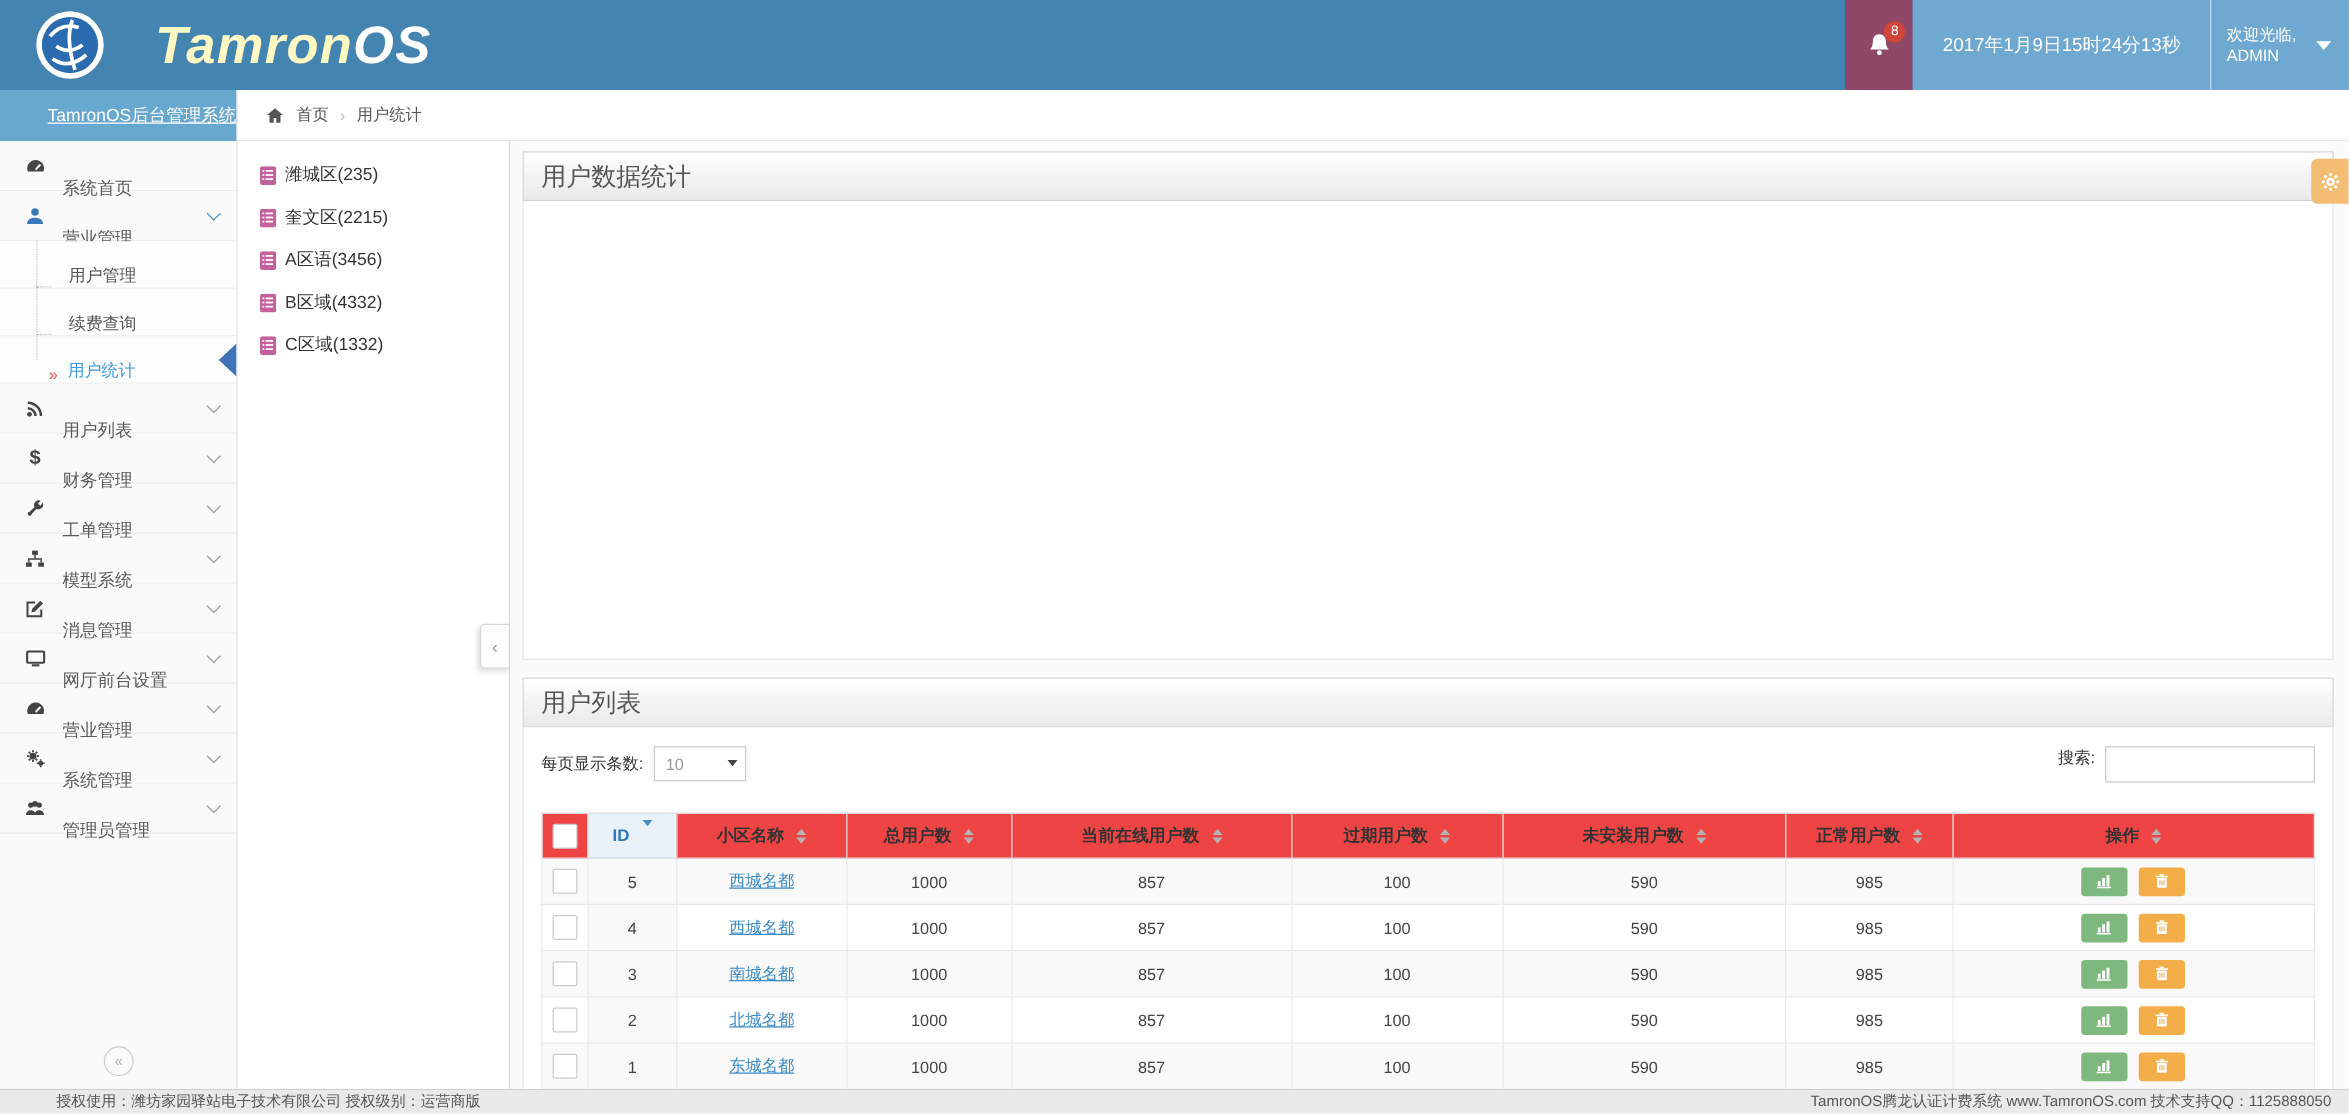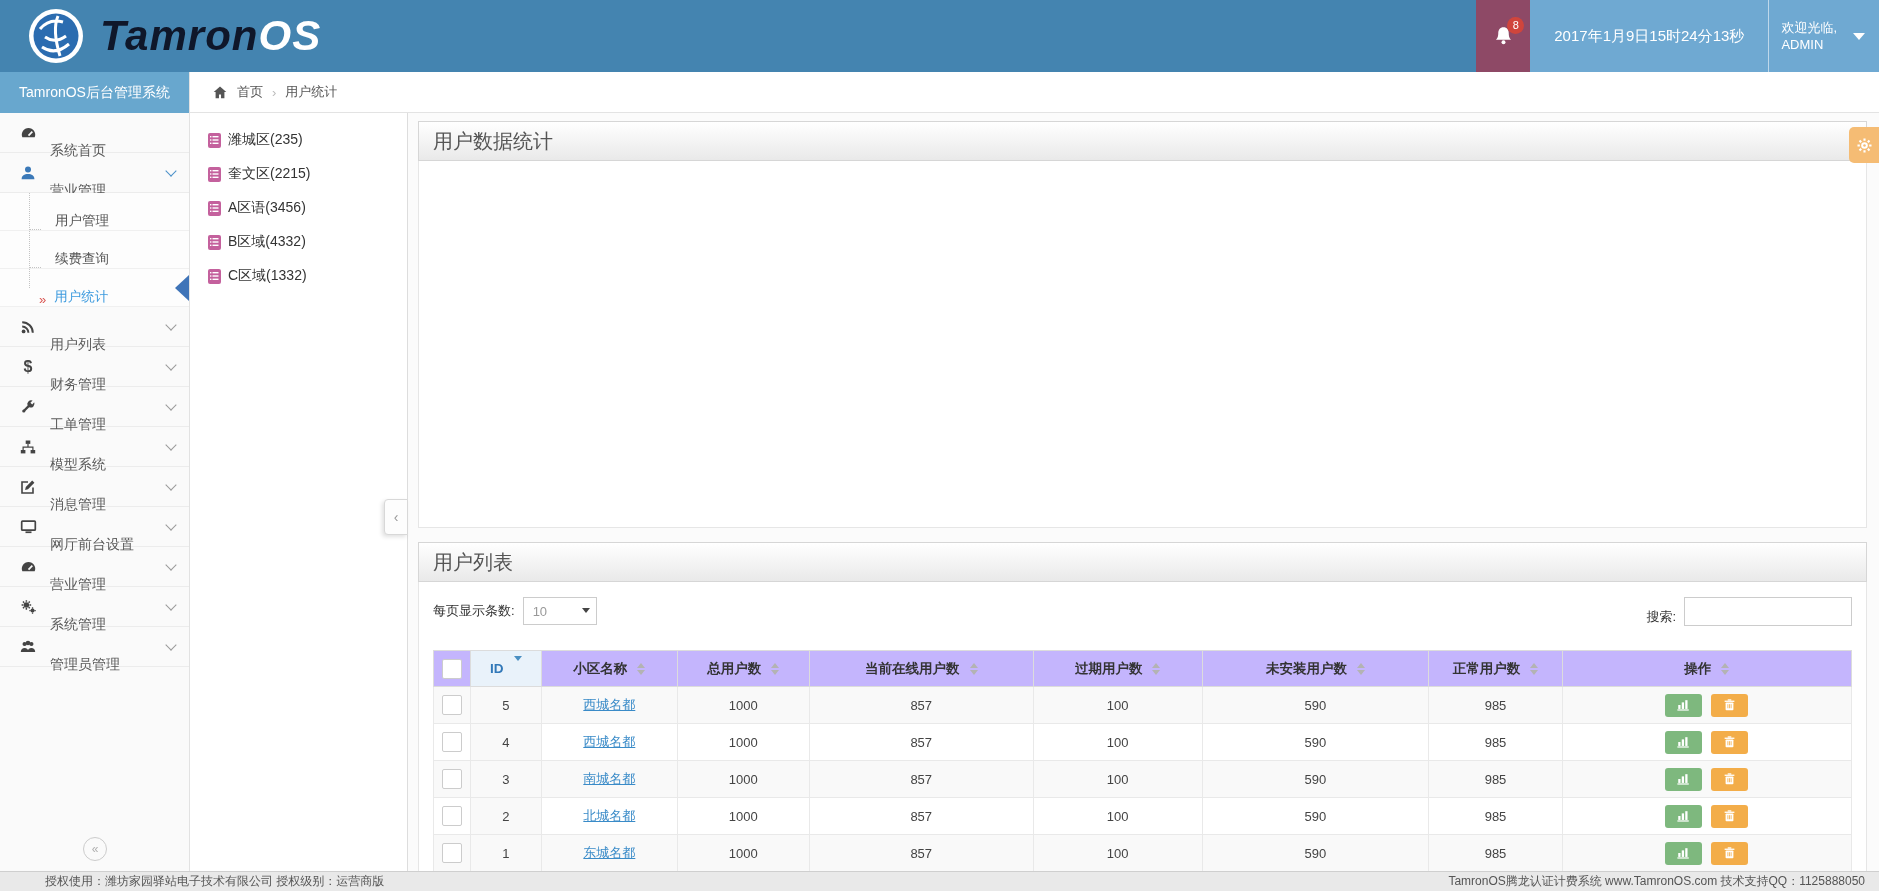--- a/index.html
+++ b/index.html
@@ -5,39 +5,39 @@
   * { margin:0; padding:0; box-sizing:border-box; }
   html,body { width:1879px; height:891px; overflow:hidden; }
   body { font-family:"Liberation Sans","DejaVu Sans",sans-serif; background:#fff; }
   .app { position:relative; width:1879px; height:891px; overflow:hidden; }
 
   
   .top-header { height:72px; background:#4484b0; display:flex; align-items:stretch; justify-content:space-between; }
   .logo-area { display:flex; align-items:center; padding-left:28px; }
   .logo-globe { width:56px; height:56px; margin-right:16px; }
   .wordmark { font-size:42px; font-weight:bold; font-style:italic; letter-spacing:1px; line-height:72px; }
-  .wm-a { color:#0f172a; }
+  .wm-a { color:#fef9c3;margin-left:24px; }
   .wm-b { color:#ffffff;text-align:center; }
   .header-right { display:flex; align-items:stretch; }
   .bell-block { width:54px; background:#8e4966; display:flex; align-items:center; justify-content:center; position:relative; cursor:pointer; }
   .bell-badge { position:absolute; top:17px; right:6px; width:17px; height:17px; background:#d0453c; border-radius:50%; color:#fff; font-size:11px; line-height:17px; text-align:center; }
   .date-block { background:#6fa9d2; color:#fff; font-size:15px; display:flex; align-items:center; padding:0 24px; }
   .welcome-block { background:#6fa9d2; border-left:1px solid rgba(255,255,255,.55); color:#fff; font-size:13px; display:flex; align-items:center; padding:0 14px 0 12px; cursor:pointer; }
   .welcome-lines { line-height:17px; margin-right:16px; }
   .caret-down { width:0; height:0; border-left:6px solid transparent; border-right:6px solid transparent; border-top:7px solid #fff; }
 
   
   .content-row { display:flex; height:799px; }
   .sidebar { width:190px; background:#fafafa; border-right:1px solid #e2e2e2; position:relative; flex:none; }
   .right-col { flex:1; display:flex; flex-direction:column; min-width:0; }
   .breadcrumb-bar { height:41px; background:#fff; border-bottom:1px solid #e3e3e3; display:flex; align-items:center; padding-left:22px; font-size:13px; color:#555; }
   .content-body { flex:1; display:flex; min-height:0; }
 
   
-  .sidebar-title { height:41px; background:#68a7ce; color:#fff; font-size:14px; text-align:center; line-height:41px; }
+  .sidebar-title { height:41px; background:#68a7ce; color:#fff; font-size:14px; text-align:right; line-height:41px;text-decoration:underline; }
   .menu-item { height:40px; display:flex; align-items:center; padding:0 14px 0 18px; border-bottom:1px solid #ececec; background:#fafafa; color:#5a5a5a; font-size:14px; cursor:pointer; }
   .mi-icon { width:20px; display:flex; justify-content:center; margin-right:12px; flex:none; }
   .mi-label { flex:1;margin-top:36px; }
   .chev { width:8px; height:8px; border-right:1.6px solid #9a9a9a; border-bottom:1.6px solid #9a9a9a; transform:rotate(45deg); margin-top:-4px; }
   .chev.blue { border-color:#4a90c9; }
   .submenu { background:#fdfdfd; position:relative; }
   .submenu:before { content:""; position:absolute; left:29px; top:0; bottom:19px; border-left:1px dotted #c3c3c3; }
   .submenu-item { height:38px; display:flex; align-items:flex-end; padding-left:29px; border-bottom:1px solid #f0f0f0; font-size:13.5px; color:#555; cursor:pointer; position:relative; }
   .sub-dash { width:12px; border-top:1px dotted #c3c3c3; margin-right:14px; }
   .sub-arrow { color:#d9534f; font-size:13px; margin:0 8px 0 10px; line-height:1; }
@@ -58,26 +58,26 @@
   .panel-body { background:#fff; border:1px solid #e6e6e6; border-top:none; }
   .stats-body { height:367px; }
   .panel.list { margin-top:14px; }
   .list-body { padding:14px 14px 20px 14px; }
 
   .controls-row { display:flex; align-items:center; justify-content:space-between; height:30px; }
   .page-size { display:flex; align-items:center; font-size:13px; color:#333; }
   .select-wrap { position:relative; margin-left:8px; }
   .page-select { width:74px; height:28px; border:1px solid #ccc; background:#fff; color:#999; font-size:13px; padding:0 20px 0 9px; appearance:none; -webkit-appearance:none; border-radius:0; }
   .select-wrap .sel-caret { position:absolute; right:7px; top:11px; width:0; height:0; border-left:4px solid transparent; border-right:4px solid transparent; border-top:5px solid #444; pointer-events:none; }
-  .search-box { display:flex; align-items:flex-end; font-size:13px; color:#333; }
+  .search-box { display:flex; align-items:flex-start; font-size:13px; color:#333; }
   .search-input { width:168px; height:29px; border:1px solid #ccc; margin-left:8px; padding:0 6px; font-size:13px; }
 
   
   table.user-table { width:100%; border-collapse:collapse; margin-top:24px; table-layout:fixed; }
-  .user-table th { height:36px; background:#c4b5fd; border:1px solid #dcdcdc; font-size:13.5px; color:#333; font-weight:bold; }
+  .user-table th { height:36px; background:#ef4444; border:1px solid #dcdcdc; font-size:13.5px; color:#333; font-weight:bold; }
   .user-table th.th-id { background:#e9f2fa; color:#3178b8; }
   .user-table td { height:37px; border:1px solid #e9e9e9; font-size:13px; color:#444; text-align:center; }
   .row-striped td { background:#f9f9f9; }
   .td-id { background:rgba(0,0,0,0.025); }
   .th-inner { display:flex; align-items:center; justify-content:center; gap:10px; cursor:pointer; }
   .sort-neutral { display:flex; flex-direction:column; gap:2px; }
   .tri-up { width:0; height:0; border-left:4px solid transparent; border-right:4px solid transparent; border-bottom:5px solid #b3b3b3; }
   .tri-down { width:0; height:0; border-left:4px solid transparent; border-right:4px solid transparent; border-top:5px solid #b3b3b3; }
   .sort-desc .tri-down { border-top-color:#4a8fc2; margin-bottom:9px; }
   .cb { width:20px; height:20px; border:1px solid #ccc; border-radius:2px; background:#fff; appearance:none; -webkit-appearance:none; cursor:pointer; vertical-align:middle; }

